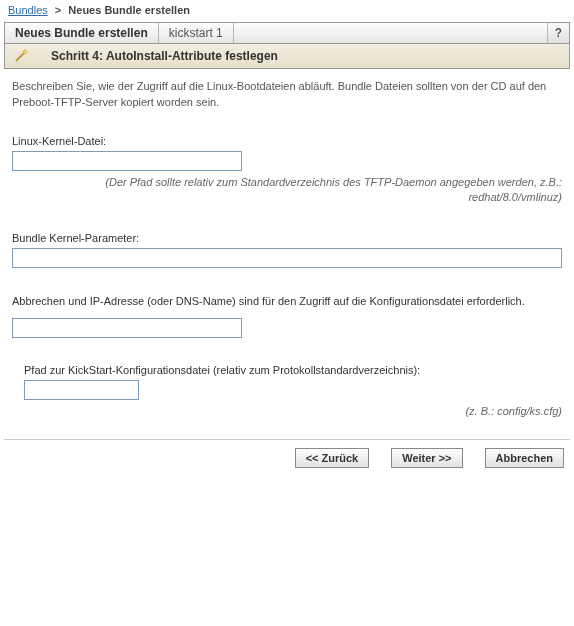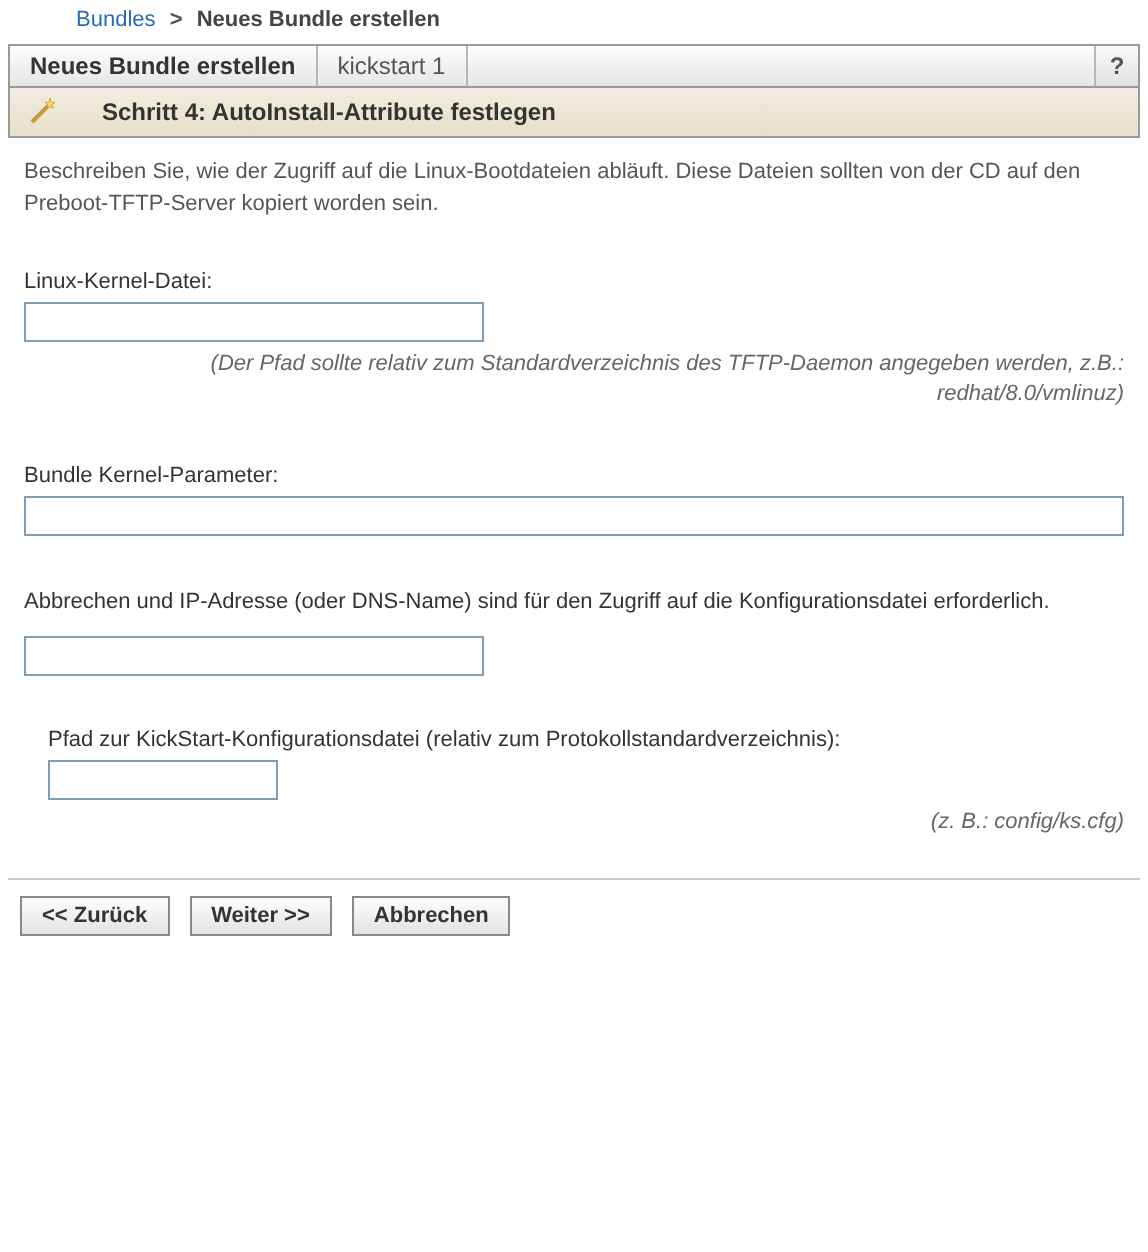--- a/index.html
+++ b/index.html
@@ -11,22 +11,22 @@
     color: #333;
     background: #fff;
     width: 574px;
   }
   .breadcrumb {
     padding: 4px 8px;
     font-size: 11px;
   }
   .breadcrumb a {
     color: #2b6cb0;
+    text-decoration: underline;
     cursor: pointer;
-    margin-left: 30px;
   }
   .breadcrumb .sep {
     color: #555;
     margin: 0 4px;
     font-weight: bold;
   }
   .breadcrumb .current {
     color: #444;
     font-weight: bold;
   }
@@ -126,21 +126,22 @@
   .section-text {
     color: #333;
     margin-bottom: 8px;
     line-height: 1.45;
   }
   .button-row {
     border-top: 1px solid #ccc;
     margin: 4px 4px 0 4px;
     padding: 8px 6px;
     display: flex;
-    gap: 10px;
+    justify-content: flex-end;
+    gap: 22px;
   }
   .button-row button {
     font-family: inherit;
     font-size: 11px;
     font-weight: bold;
     background: linear-gradient(#fefefe,#e2e2e2);
     border: 1px solid #888;
     padding: 2px 10px;
     height: 20px;
     cursor: pointer;
@@ -169,21 +170,21 @@
       <line x1="3" y1="13" x2="11" y2="5" stroke="#c49a3a" stroke-width="2"></line>
       <circle cx="12" cy="4" r="1.4" fill="#ffd95a"></circle>
       <path d="M12 1 L12.6 3 L14.5 3.2 L13 4.4 L13.5 6.2 L12 5.2 L10.5 6.2 L11 4.4 L9.5 3.2 L11.4 3 Z" fill="#ffd95a" stroke="#c49a3a" stroke-width="0.4"></path>
     </svg>
   </span>
   <span>Schritt 4: AutoInstall-Attribute festlegen</span>
 </div>
 
 <div class="content">
 
-  <div class="desc">Beschreiben Sie, wie der Zugriff auf die Linux-Bootdateien abläuft. Diese Dateien sollten von der CD auf den Preboot-TFTP-Server kopiert worden sein.</div>
+  <div class="desc">Beschreiben Sie, wie der Zugriff auf die Linux-Bootdateien abläuft. Bundle Dateien sollten von der CD auf den Preboot-TFTP-Server kopiert worden sein.</div>
 
   <div class="field-block">
     <label>Linux-Kernel-Datei:</label>
     <input type="text" class="w-med" value="" style="">
     <div class="hint">(Der Pfad sollte relativ zum Standardverzeichnis des TFTP-Daemon angegeben werden, z.B.: redhat/8.0/vmlinuz)</div>
   </div>
 
 
   <div class="field-block">
     <label>Bundle Kernel-Parameter:</label>

